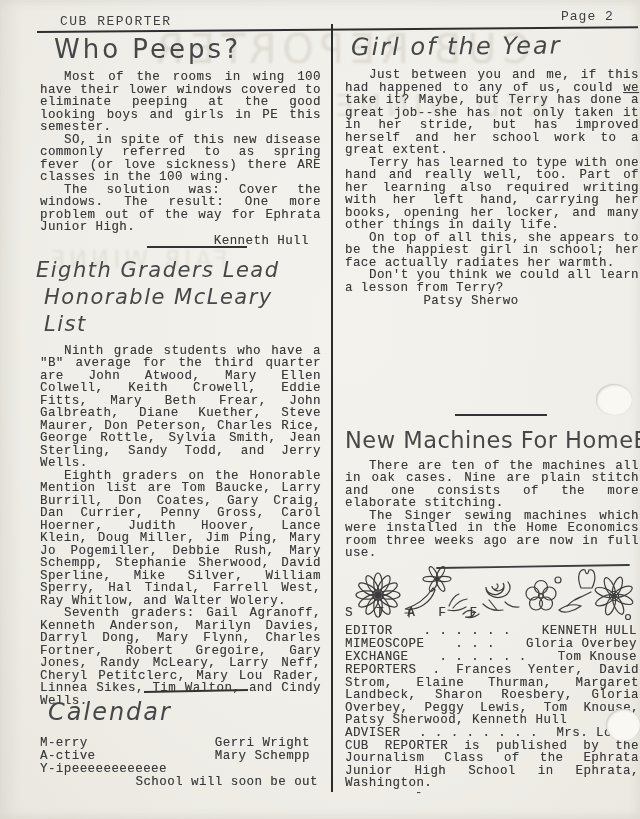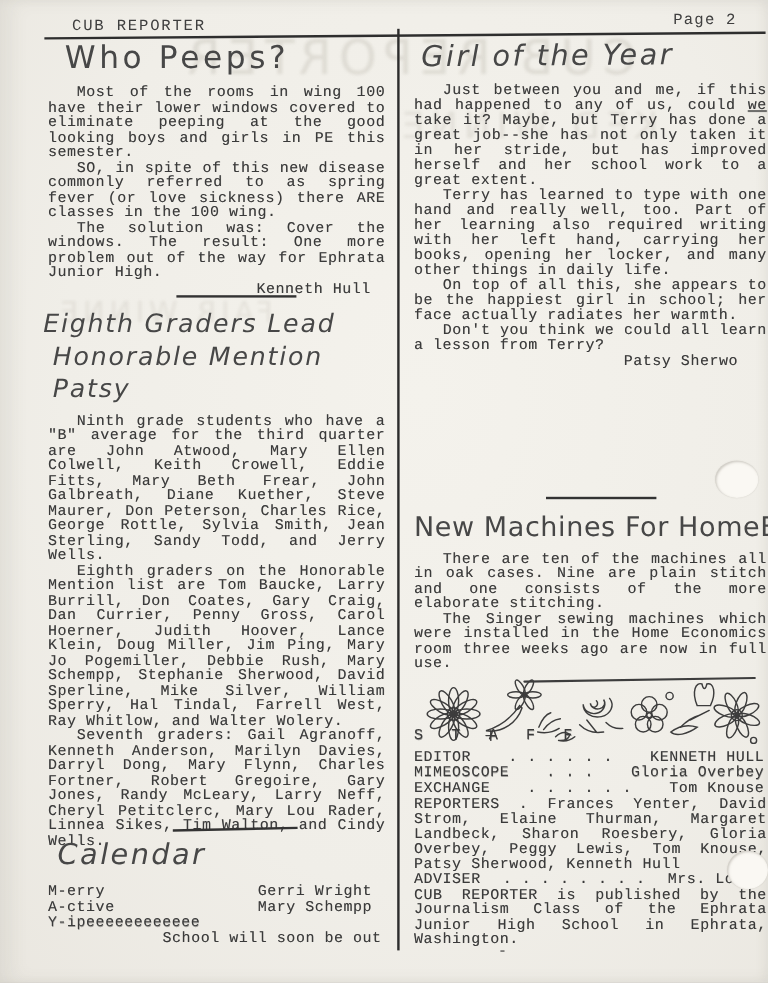--- a/index.html
+++ b/index.html
@@ -70,21 +70,21 @@
   .staffrow.adviser .name{padding-right:27px;}
   
   .a-who{top:34px;}
   .a-honor{top:246px;}
   .a-cal{top:690px;}
   .a-girl{top:32px;}
   .a-homeec{top:414px;}
   .a-flowers{top:560px;}
   .a-staff{top:606px;}
   .byline-who{padding-right:12px;}
-  .byline-girl{padding-right:24px;}
+  .byline-girl{padding-right:42px;text-align:center;}
   
   .punch{position:absolute;border-radius:50%;background:#faf8f3;
     box-shadow:inset 1px 1px 2px rgba(120,114,102,.35), 0 0 1px rgba(120,114,102,.25);}
   .punch.p1{left:596px;top:384px;width:36px;height:31px;}
   .punch.p2{left:606px;top:709px;width:34px;height:32px;}
   .pagemark{position:absolute;left:415px;top:786px;font-size:12.4px;color:#3a3a3a;}
   .flowers-svg{display:block;}
 </style>
 </head>
 <body>
@@ -108,21 +108,21 @@
       <p class="tw indent">Most of the rooms in wing 100 have their lower windows covered to eliminate peeping at the good looking boys and girls in PE this semester.</p>
       <p class="tw indent">SO, in spite of this new disease commonly referred to as spring fever (or love sickness) there ARE classes in the 100 wing.</p>
       <p class="tw indent">The solution was: Cover the windows. The result: One more problem out of the way for Ephrata Junior High.</p>
       <div class="byline byline-who">Kenneth Hull</div>
     </article>
 
     <article class="a-honor">
       <div class="hdiv left1"></div>
       <h2 class="hand h-honor">
         <span>Eighth Graders Lead</span>
-        <span class="l2">Honorable Mention Patsy</span>
+        <span class="l2">Honorable McLeary List</span>
       </h2>
       <p class="tw indent">Ninth grade students who have a "B" average for the third quarter are John Atwood, Mary Ellen Colwell, Keith Crowell, Eddie Fitts, Mary Beth Frear, John Galbreath, Diane Kuether, Steve Maurer, Don Peterson, Charles Rice, George Rottle, Sylvia Smith, Jean Sterling, Sandy Todd, and Jerry Wells.</p>
       <p class="tw indent">Eighth graders on the Honorable Mention list are Tom Baucke, Larry Burrill, Don Coates, Gary Craig, Dan Currier, Penny Gross, Carol Hoerner, Judith Hoover, Lance Klein, Doug Miller, Jim Ping, Mary Jo Pogemiller, Debbie Rush, Mary Schempp, Stephanie Sherwood, David Sperline, Mike Silver, William Sperry, Hal Tindal, Farrell West, Ray Whitlow, and Walter Wolery.</p>
       <p class="tw indent">Seventh graders: Gail Agranoff, Kenneth Anderson, Marilyn Davies, Darryl Dong, Mary Flynn, Charles Fortner, Robert Gregoire, Gary Jones, Randy McLeary, Larry Neff, Cheryl Petitclerc, Mary Lou Rader, Linnea Sikes, Tim Walton, and Cindy Wells.</p>
     </article>
 
     <article class="a-cal">
       <div class="hdiv left2"></div>
       <h2 class="hand h-cal">Calendar</h2>
       <div class="calrow">

